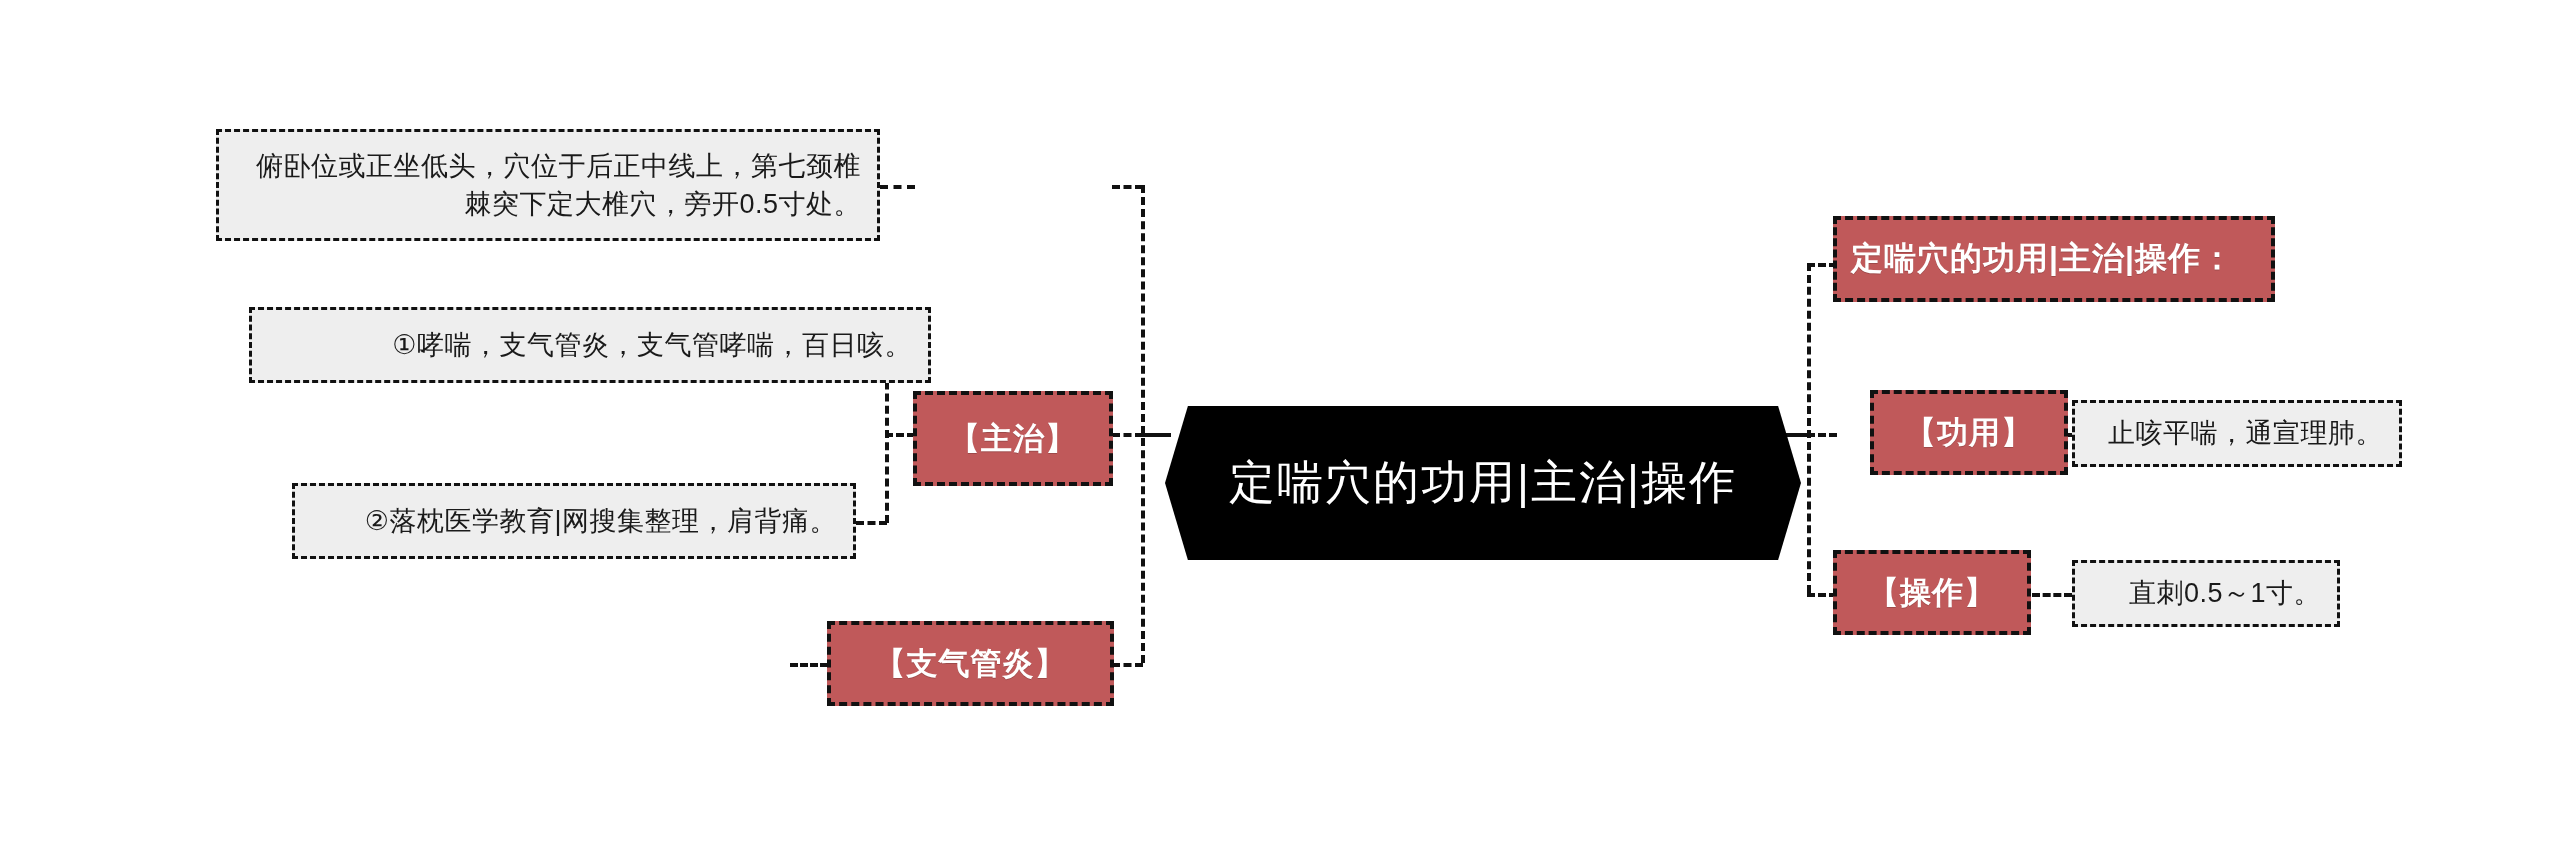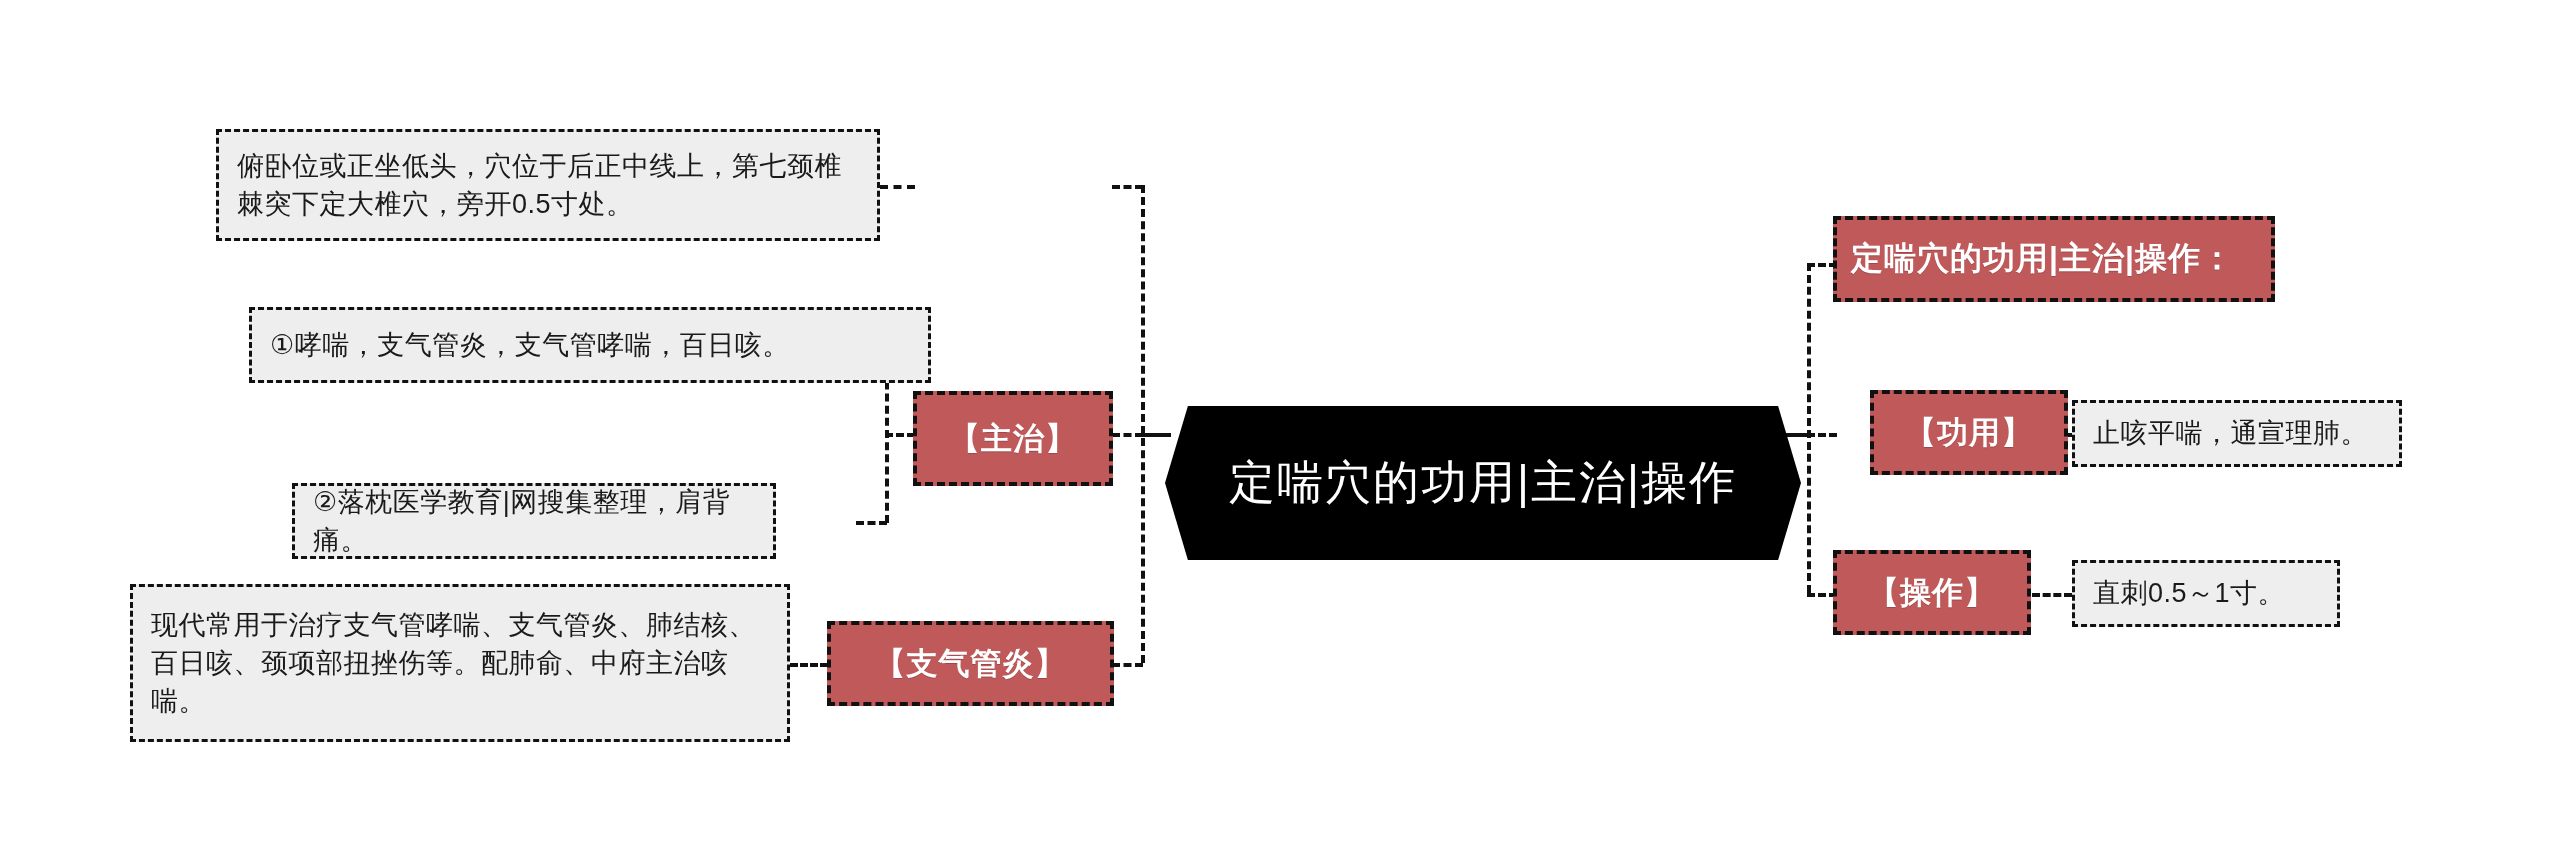--- a/index.html
+++ b/index.html
@@ -27,21 +27,21 @@
 
   
   .detail {
     background: #eeeeee;
     border: 3px dashed #111111;
     color: #1a1a1a;
     font-size: 27px;
     line-height: 1.42;
     padding: 10px 16px 10px 18px;
     letter-spacing: 0.5px;
-    text-align: left;
+    text-align: right;
   }
   .detail .txt { display: block; width: 100%; }
 
   
   .cat {
     background: #c0595a;
     border: 4px dashed #111111;
     color: #ffffff;
     font-size: 31px;
     font-weight: 700;
@@ -122,27 +122,24 @@
   <div class="conn h" style="left:2032px; top:593px; width:40px;"></div>
 
   <div class="node detail" style="left:216px; top:129px; width:664px; height:112px;">
     <span class="txt">俯卧位或正坐低头，穴位于后正中线上，第七颈椎棘突下定大椎穴，旁开0.5寸处。</span>
   </div>
 
   <div class="node detail" style="left:249px; top:307px; width:682px; height:76px;">
     <span class="txt">①哮喘，支气管炎，支气管哮喘，百日咳。</span>
   </div>
 
-  <div class="node detail" style="left:292px; top:483px; width:484px; height:76px;">
+  <div class="node detail" style="left:292px; top:483px; width:564px; height:76px;">
     <span class="txt">②落枕医学教育|网搜集整理，肩背痛。</span>
   </div>
 
-  <div class="node detail" style="left:130px; top:584px; width:660px; height:158px;">
-    <span class="txt">现代常用于治疗支气管哮喘、支气管炎、肺结核、百日咳、颈项部扭挫伤等。配肺俞、中府主治咳喘。</span>
-  </div>
 
 
   <div class="node cat" style="left:913px; top:391px; width:200px; height:95px;">
     <span>【主治】</span>
   </div>
 
   <div class="node cat" style="left:827px; top:621px; width:287px; height:85px;">
     <span>【支气管炎】</span>
   </div>
 

